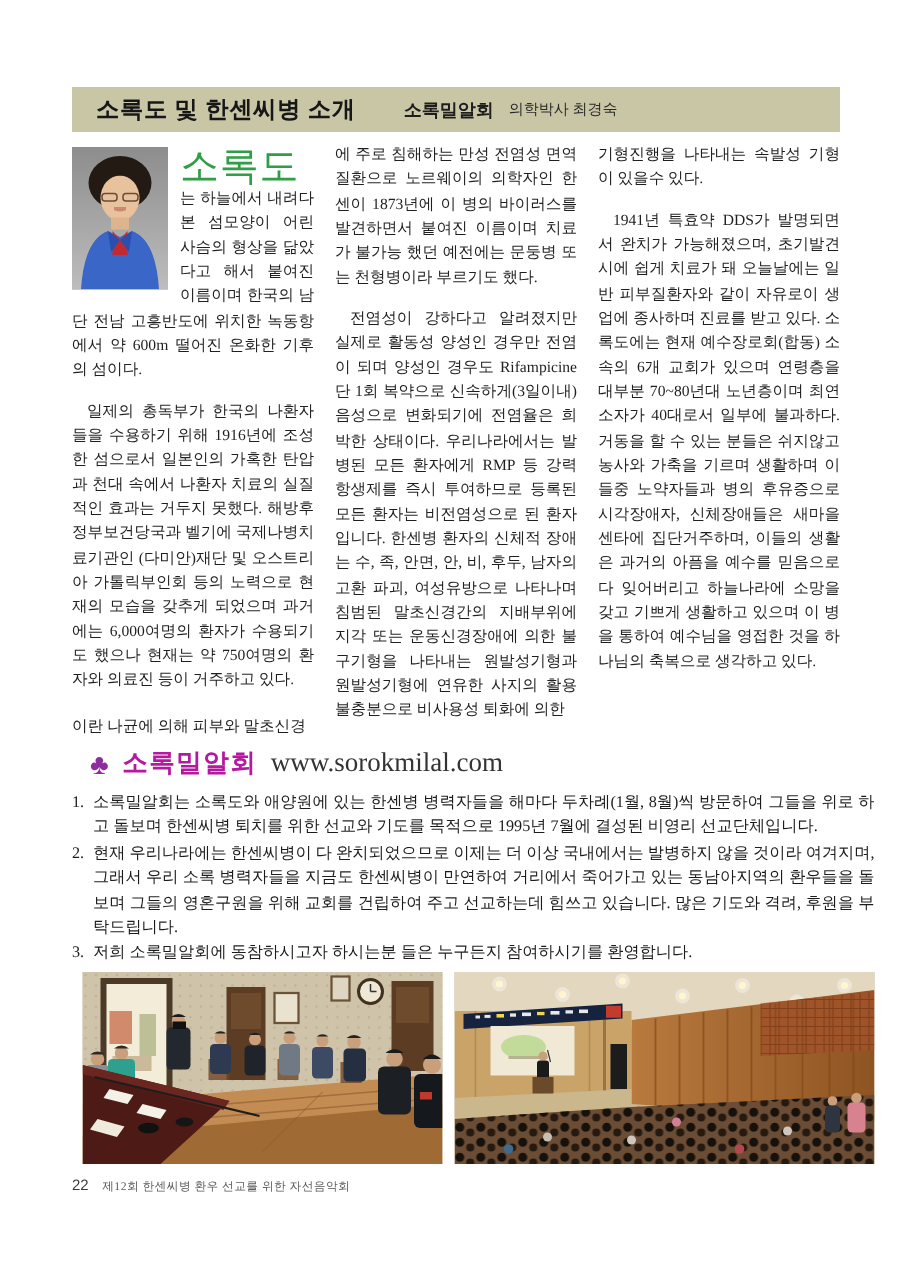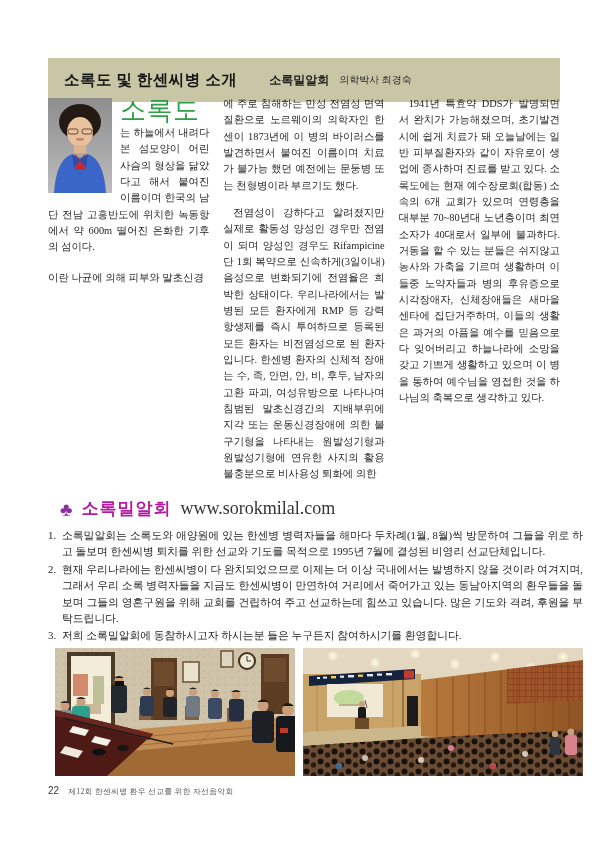--- a/index.html
+++ b/index.html
@@ -3,21 +3,21 @@
 <meta charset="utf-8">
 <style>
   html,body{margin:0;padding:0;}
   body{
     width:600px;height:849px;position:relative;background:#ffffff;
     font-family:"Liberation Serif","DejaVu Serif",serif;color:#222;
     overflow:hidden;
   }
   
   .header-bar{
-    position:absolute;left:48px;top:58px;width:512px;height:44px;
+    position:absolute;left:48px;top:58px;width:512px;height:30px;
     background:#c9c6a6;display:flex;align-items:center;box-sizing:border-box;
     padding-left:16px;gap:10px;
   }
   .header-title{font-size:15.5px;font-weight:bold;color:#171717;letter-spacing:0.5px;}
   .header-org{font-size:12px;font-weight:bold;color:#1d1d1d;margin-left:22px;}
   .header-credit{font-size:10px;font-weight:normal;color:#2a2a2a;}
   
   .columns{
     position:absolute;left:48px;top:96px;width:512px;height:400px;
     display:flex;gap:14px;overflow:hidden;
@@ -86,31 +86,33 @@
           <path d="M28,42 Q32,44 36,42 L36,40 L28,40 Z" fill="#c98a6e"></path>
           <rect x="26" y="47" width="12" height="8" fill="#dcb48e"></rect>
           <path d="M6,95 Q8,62 24,56 L32,60 L40,56 Q56,62 58,95 Z" fill="#3a66c8"></path>
           <path d="M27,56 L32,62 L37,56 L37,72 L27,72 Z" fill="#c02a35"></path>
           <path d="M24,56 L32,62 L26,70 Z" fill="#2a4fae"></path>
           <path d="M40,56 L32,62 L38,70 Z" fill="#2a4fae"></path>
         </svg>
       </span>
       <span class="bigword green">소록도</span><span>는 하늘에서 내려다본 섬모양이 어린 사슴의 형상을 닮았다고 해서 붙여진 이름이며 한국의 남단 전남 고흥반도에 위치한 녹동항에서 약 600m 떨어진 온화한 기후의 섬이다.</span>
     </p>
+    <p class="indent">일제의 총독부가 한국의 나환자들을 수용하기 위해 1916년에 조성한 섬으로서 일본인의 가혹한 탄압과 천대 속에서 나환자 치료의 실질적인 효과는 거두지 못했다. 해방후 정부보건당국과 벨기에 국제나병치료기관인 (다미안)재단 및 오스트리아 가톨릭부인회 등의 노력으로 현재의 모습을 갖추게 되었으며 과거에는 6,000여명의 환자가 수용되기도 했으나 현재는 약 750여명의 환자와 의료진 등이 거주하고 있다.</p>
     <p style="margin-top:14px;">
       <span>이란 나균에 의해 피부와 말초신경</span>
     </p>
   </div>
 
   <div class="col">
     <p>에 주로 침해하는 만성 전염성 면역질환으로 노르웨이의 의학자인 한센이 1873년에 이 병의 바이러스를 발견하면서 붙여진 이름이며 치료가 불가능 했던 예전에는 문둥병 또는 천형병이라 부르기도 했다.</p>
     <p class="indent">전염성이 강하다고 알려졌지만 실제로 활동성 양성인 경우만 전염이 되며 양성인 경우도 Rifampicine 단 1회 복약으로 신속하게(3일이내) 음성으로 변화되기에 전염율은 희박한 상태이다. 우리나라에서는 발병된 모든 환자에게 RMP 등 강력 항생제를 즉시 투여하므로 등록된 모든 환자는 비전염성으로 된 환자입니다. 한센병 환자의 신체적 장애는 수, 족, 안면, 안, 비, 후두, 남자의 고환 파괴, 여성유방으로 나타나며 침범된 말초신경간의 지배부위에 지각 또는 운동신경장애에 의한 불구기형을 나타내는 원발성기형과 원발성기형에 연유한 사지의 활용 불충분으로 비사용성 퇴화에 의한</p>
   </div>
 
   <div class="col">
+    <p>기형진행을 나타내는 속발성 기형이 있을수 있다.</p>
     <p class="indent">1941년 특효약 DDS가 발명되면서 완치가 가능해졌으며, 초기발견시에 쉽게 치료가 돼 오늘날에는 일반 피부질환자와 같이 자유로이 생업에 종사하며 진료를 받고 있다. 소록도에는 현재 예수장로회(합동) 소속의 6개 교회가 있으며 연령층을 대부분 70~80년대 노년층이며 최연소자가 40대로서 일부에 불과하다. 거동을 할 수 있는 분들은 쉬지않고 농사와 가축을 기르며 생활하며 이들중 노약자들과 병의 후유증으로 시각장애자, 신체장애들은 새마을센타에 집단거주하며, 이들의 생활은 과거의 아픔을 예수를 믿음으로 다 잊어버리고 하늘나라에 소망을 갖고 기쁘게 생활하고 있으며 이 병을 통하여 예수님을 영접한 것을 하나님의 축복으로 생각하고 있다.</p>
   </div>
 </div>
 
 <div class="milal">
   <div class="milal-head">
     <span class="clover">♣</span>
     <span class="milal-title">소록밀알회</span>
     <span class="milal-url">www.sorokmilal.com</span>
   </div>

